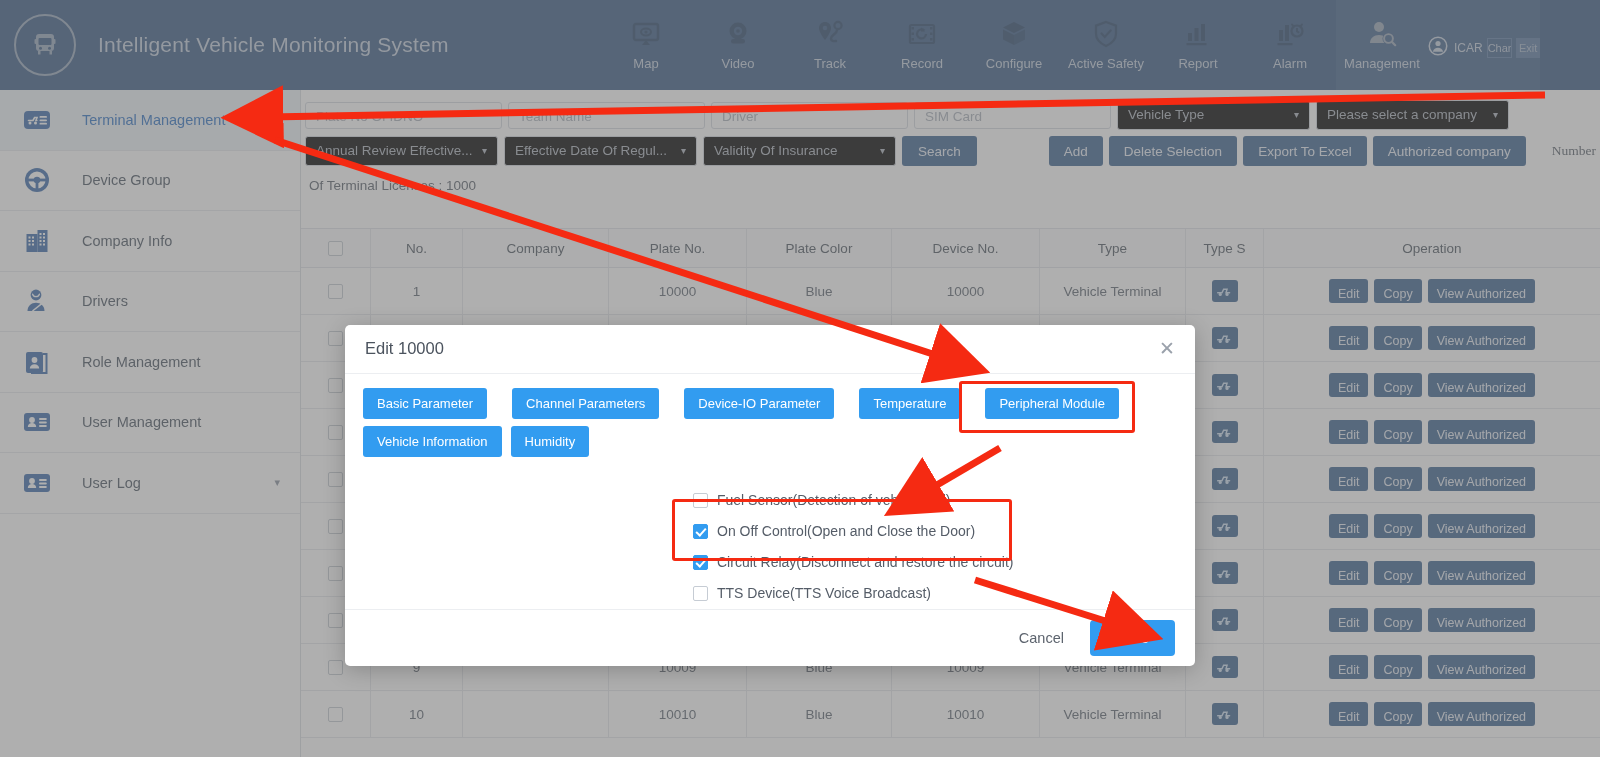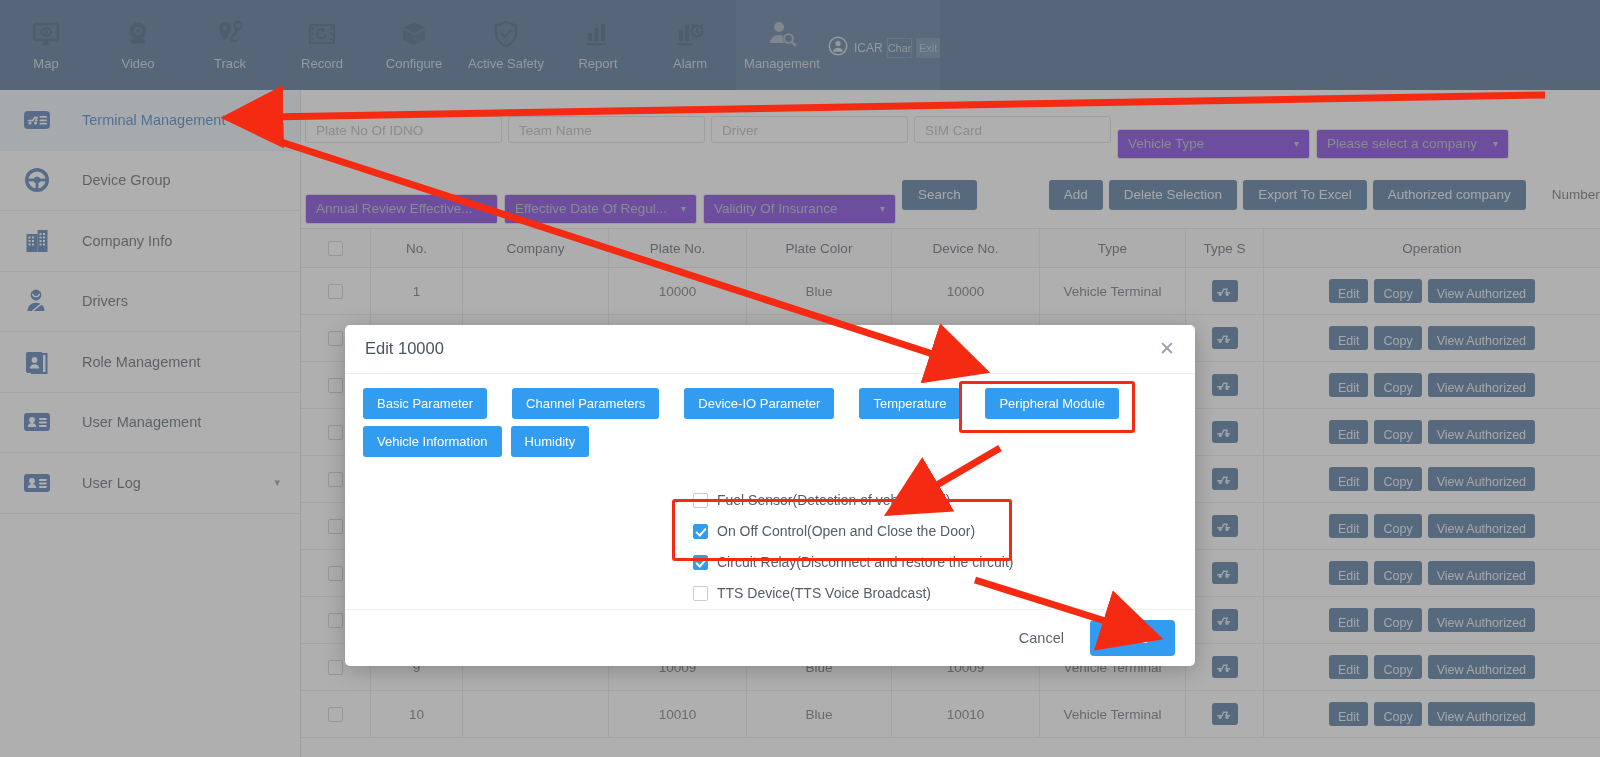--- a/index.html
+++ b/index.html
@@ -78,37 +78,37 @@
 
   .filterbar { padding: 10px 0 0 4px; }
   .frow { display: flex; align-items: center; gap: 6px; padding: 0 0 6px 0; }
   .fld {
     height: 27px; border: 1px solid #d5dae1; border-radius: 3px; background: #fff;
     font-size: 13.5px; color: #aab1bb; padding: 0 10px; line-height: 28px;
     white-space: nowrap; overflow: hidden;
   }
   .fld.w200 { width: 197px; }
   .sel {
-    height: 30px; border: 1px solid #d5dae1; border-radius: 3px; background: #6d28d9;
+    height: 30px; border: 1px solid #d5dae1; border-radius: 3px; background: #000000;
     font-size: 13.5px; color: #aab1bb; padding: 0 10px; line-height: 28px;
     display: flex; align-items: center; justify-content: space-between;
-    white-space: nowrap; overflow: hidden; margin-top: 29px;
+    white-space: nowrap; overflow: hidden;
   }
   .sel.w195 { width: 193px; }
   .caret { color: #a9b0ba; font-size: 10px; margin-left: 8px; }
   .btn-primary {
     height: 30px; background: #3d6491; color: #e8eef6; font-size: 13.5px;
     border: none; border-radius: 3px; padding: 0 16px; cursor: pointer;
   }
   .btn-tb {
     height: 30px; background: #3d6491; color: #e8eef6; font-size: 13.5px;
     border: none; border-radius: 3px; padding: 0 15px; cursor: pointer; white-space: nowrap;
   }
   .lic-note { font-size: 13.5px; color: #5a626c; padding: 6px 0 0 4px; }
-  .num-note { font-size: 13.5px; color: #5a626c; margin-left: 20px; white-space: nowrap; }
+  .num-note { font-size: 13.5px; color: #5a626c; margin-left: 20px; white-space: nowrap; font-family: Liberation Serif, serif; }
 
   
   .tablewrap { position: absolute; top: 138px; left: 0; width: 1299px; height: 529px; }
   .thead {
     display: flex; height: 40px; border-top: 1px solid #dfe3e8; border-bottom: 1px solid #dfe3e8;
     background: #fafbfc;
   }
   .trow { display: flex; height: 47px; border-bottom: 1px solid #e4e7eb; }
   .cell {
     display: flex; align-items: center; justify-content: center;
@@ -182,20 +182,35 @@
   .anno { position: absolute; inset: 0; z-index: 90; pointer-events: none; }
 </style>
 </head>
 <body>
 
 <div id="app">
 
   <div class="page-base">
 
     <div class="topbar">
+      <div class="brand">
+        <div class="logo-circle">
+          <svg class="bus-glyph" width="30" height="30" viewBox="0 0 30 30">
+            <rect x="6" y="4" width="18" height="17" rx="3" fill="#98a8bd"></rect>
+            <rect x="8.5" y="8" width="13" height="7" rx="1" fill="#3a5b85"></rect>
+            <rect x="4.5" y="9" width="2" height="5" rx="1" fill="#98a8bd"></rect>
+            <rect x="23.5" y="9" width="2" height="5" rx="1" fill="#98a8bd"></rect>
+            <circle cx="10.5" cy="18.2" r="1.5" fill="#3a5b85"></circle>
+            <circle cx="19.5" cy="18.2" r="1.5" fill="#3a5b85"></circle>
+            <rect x="8" y="21" width="2.5" height="3.5" fill="#98a8bd"></rect>
+            <rect x="19.5" y="21" width="2.5" height="3.5" fill="#98a8bd"></rect>
+          </svg>
+        </div>
+        <div class="brand-title">Intelligent Vehicle Monitoring System</div>
+      </div>
 
       <div class="navzone">
         <div class="nav-item">
           <span>
             <svg class="nav-ico" viewBox="0 0 30 30">
                 <rect x="3" y="5" width="24" height="16" rx="2" fill="none" stroke="#2c486b" stroke-width="2.4"></rect>
                 <ellipse cx="15" cy="13" rx="5" ry="3.4" fill="none" stroke="#2c486b" stroke-width="2"></ellipse>
                 <circle cx="15" cy="13" r="1.6" fill="#2c486b"></circle>
                 <path d="M11 26h8l-4-5z" fill="#2c486b"></path>
               </svg>

